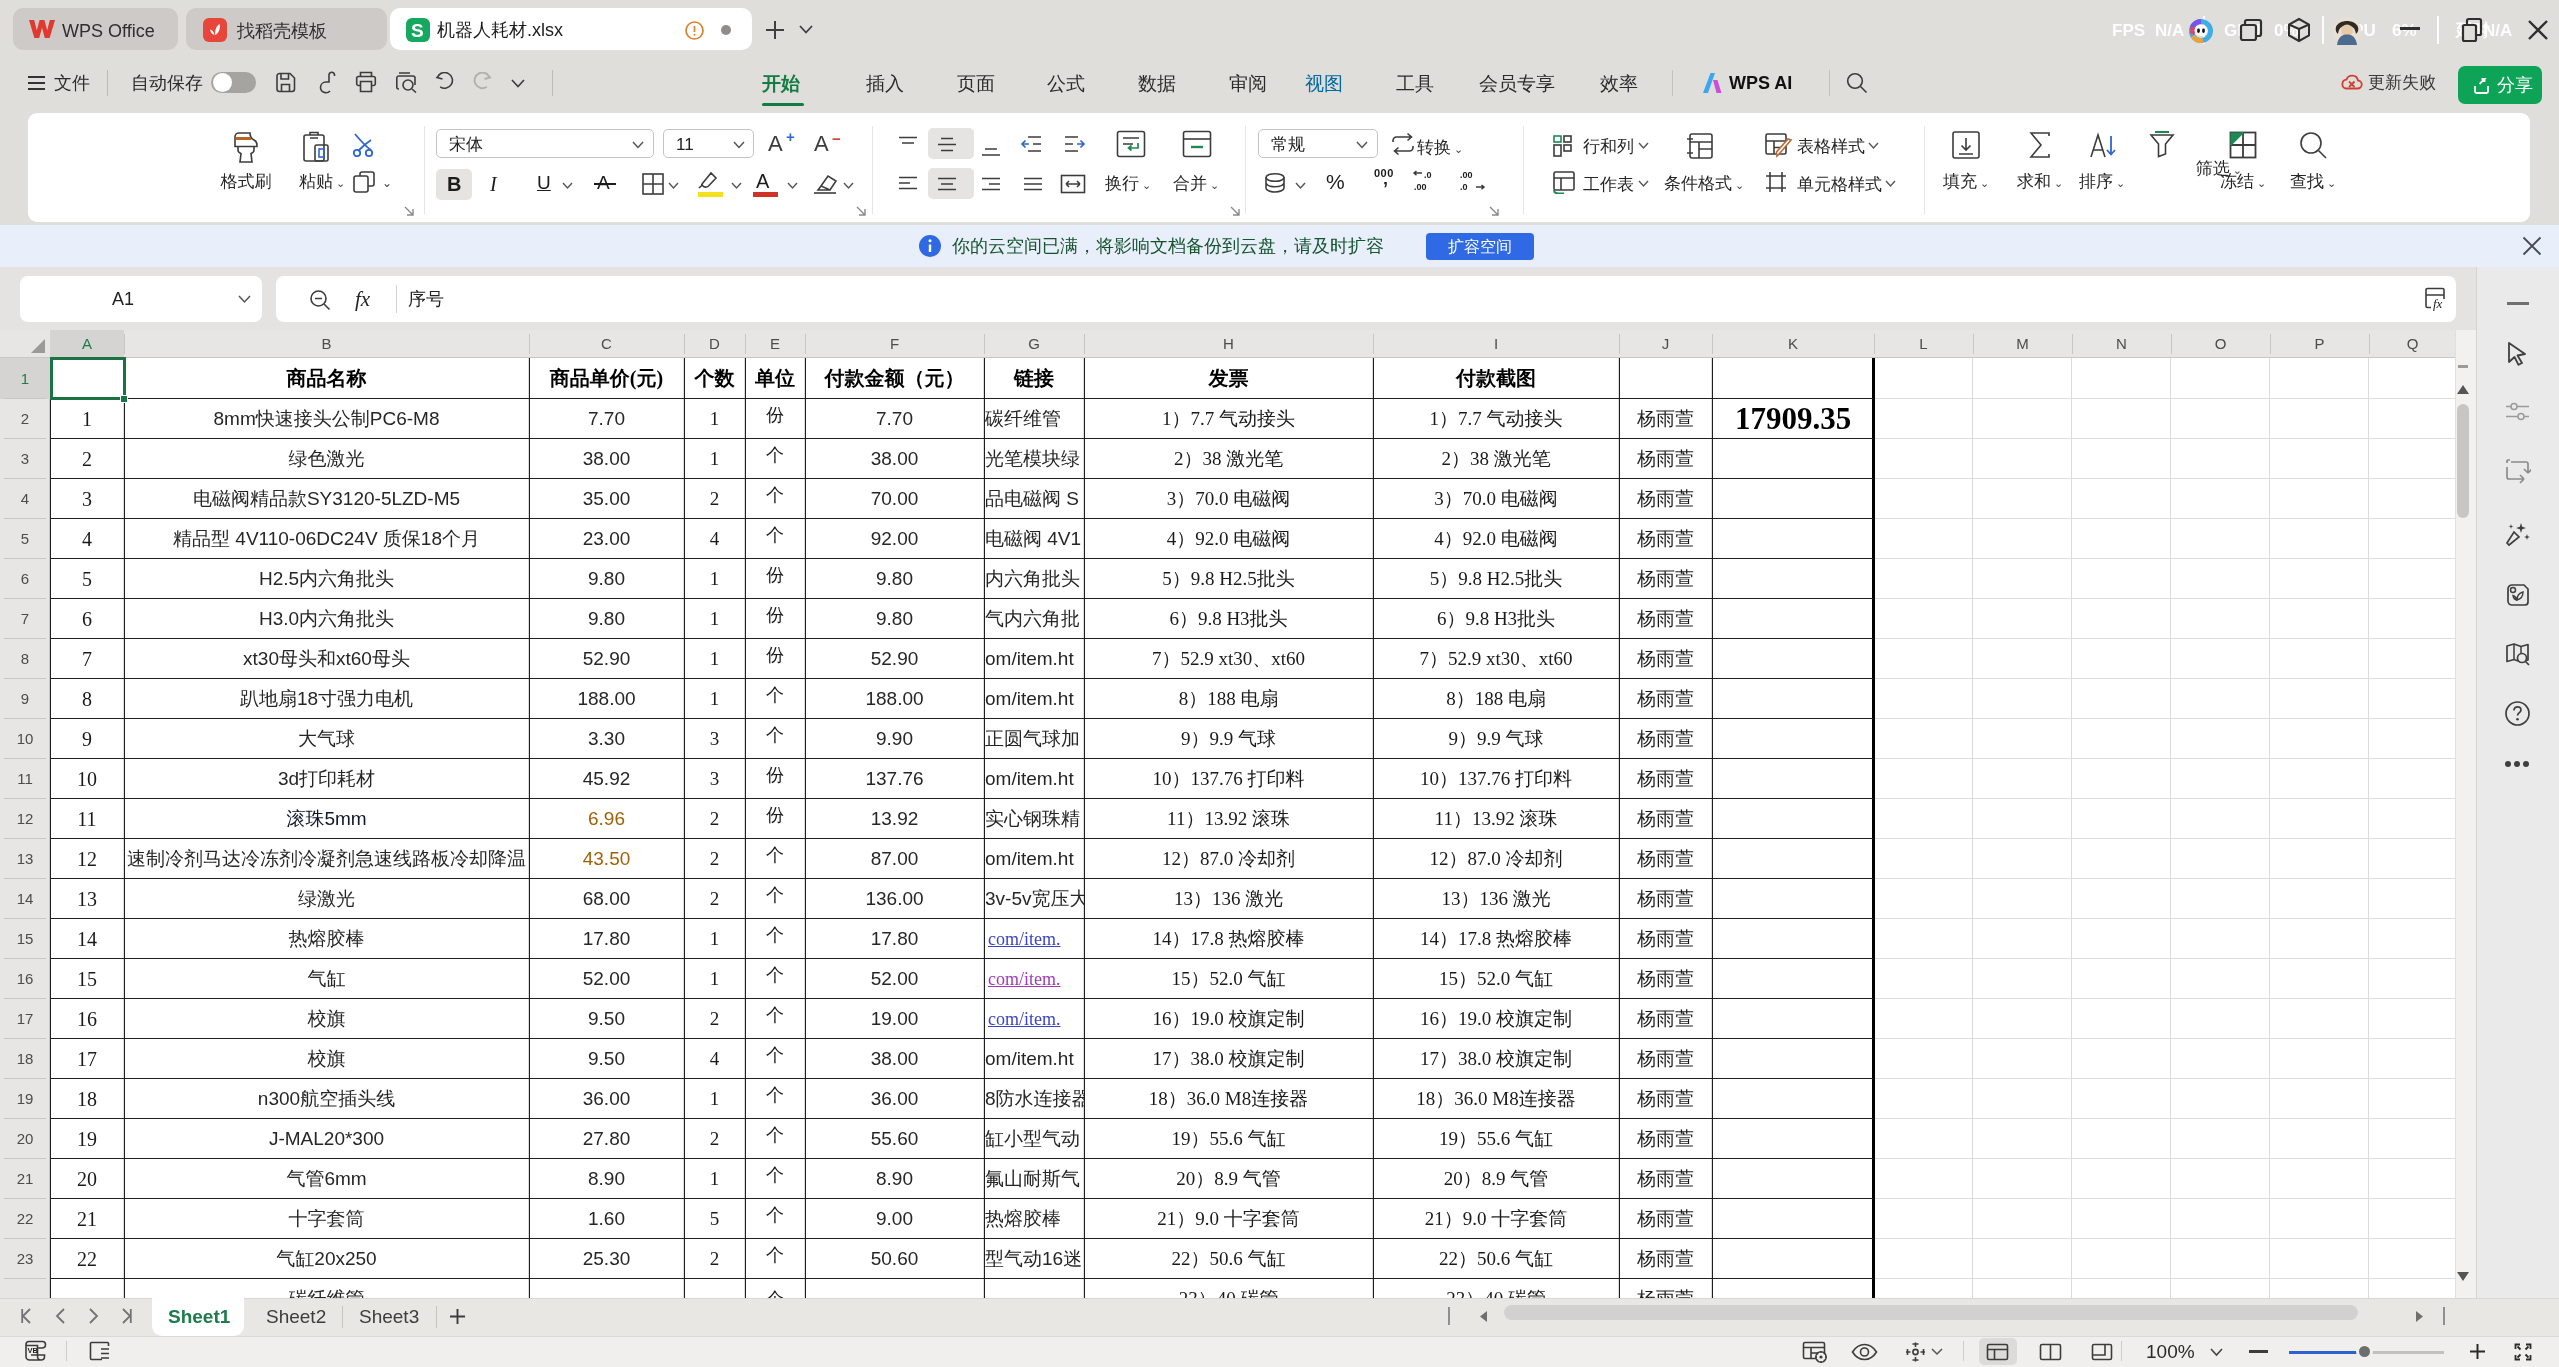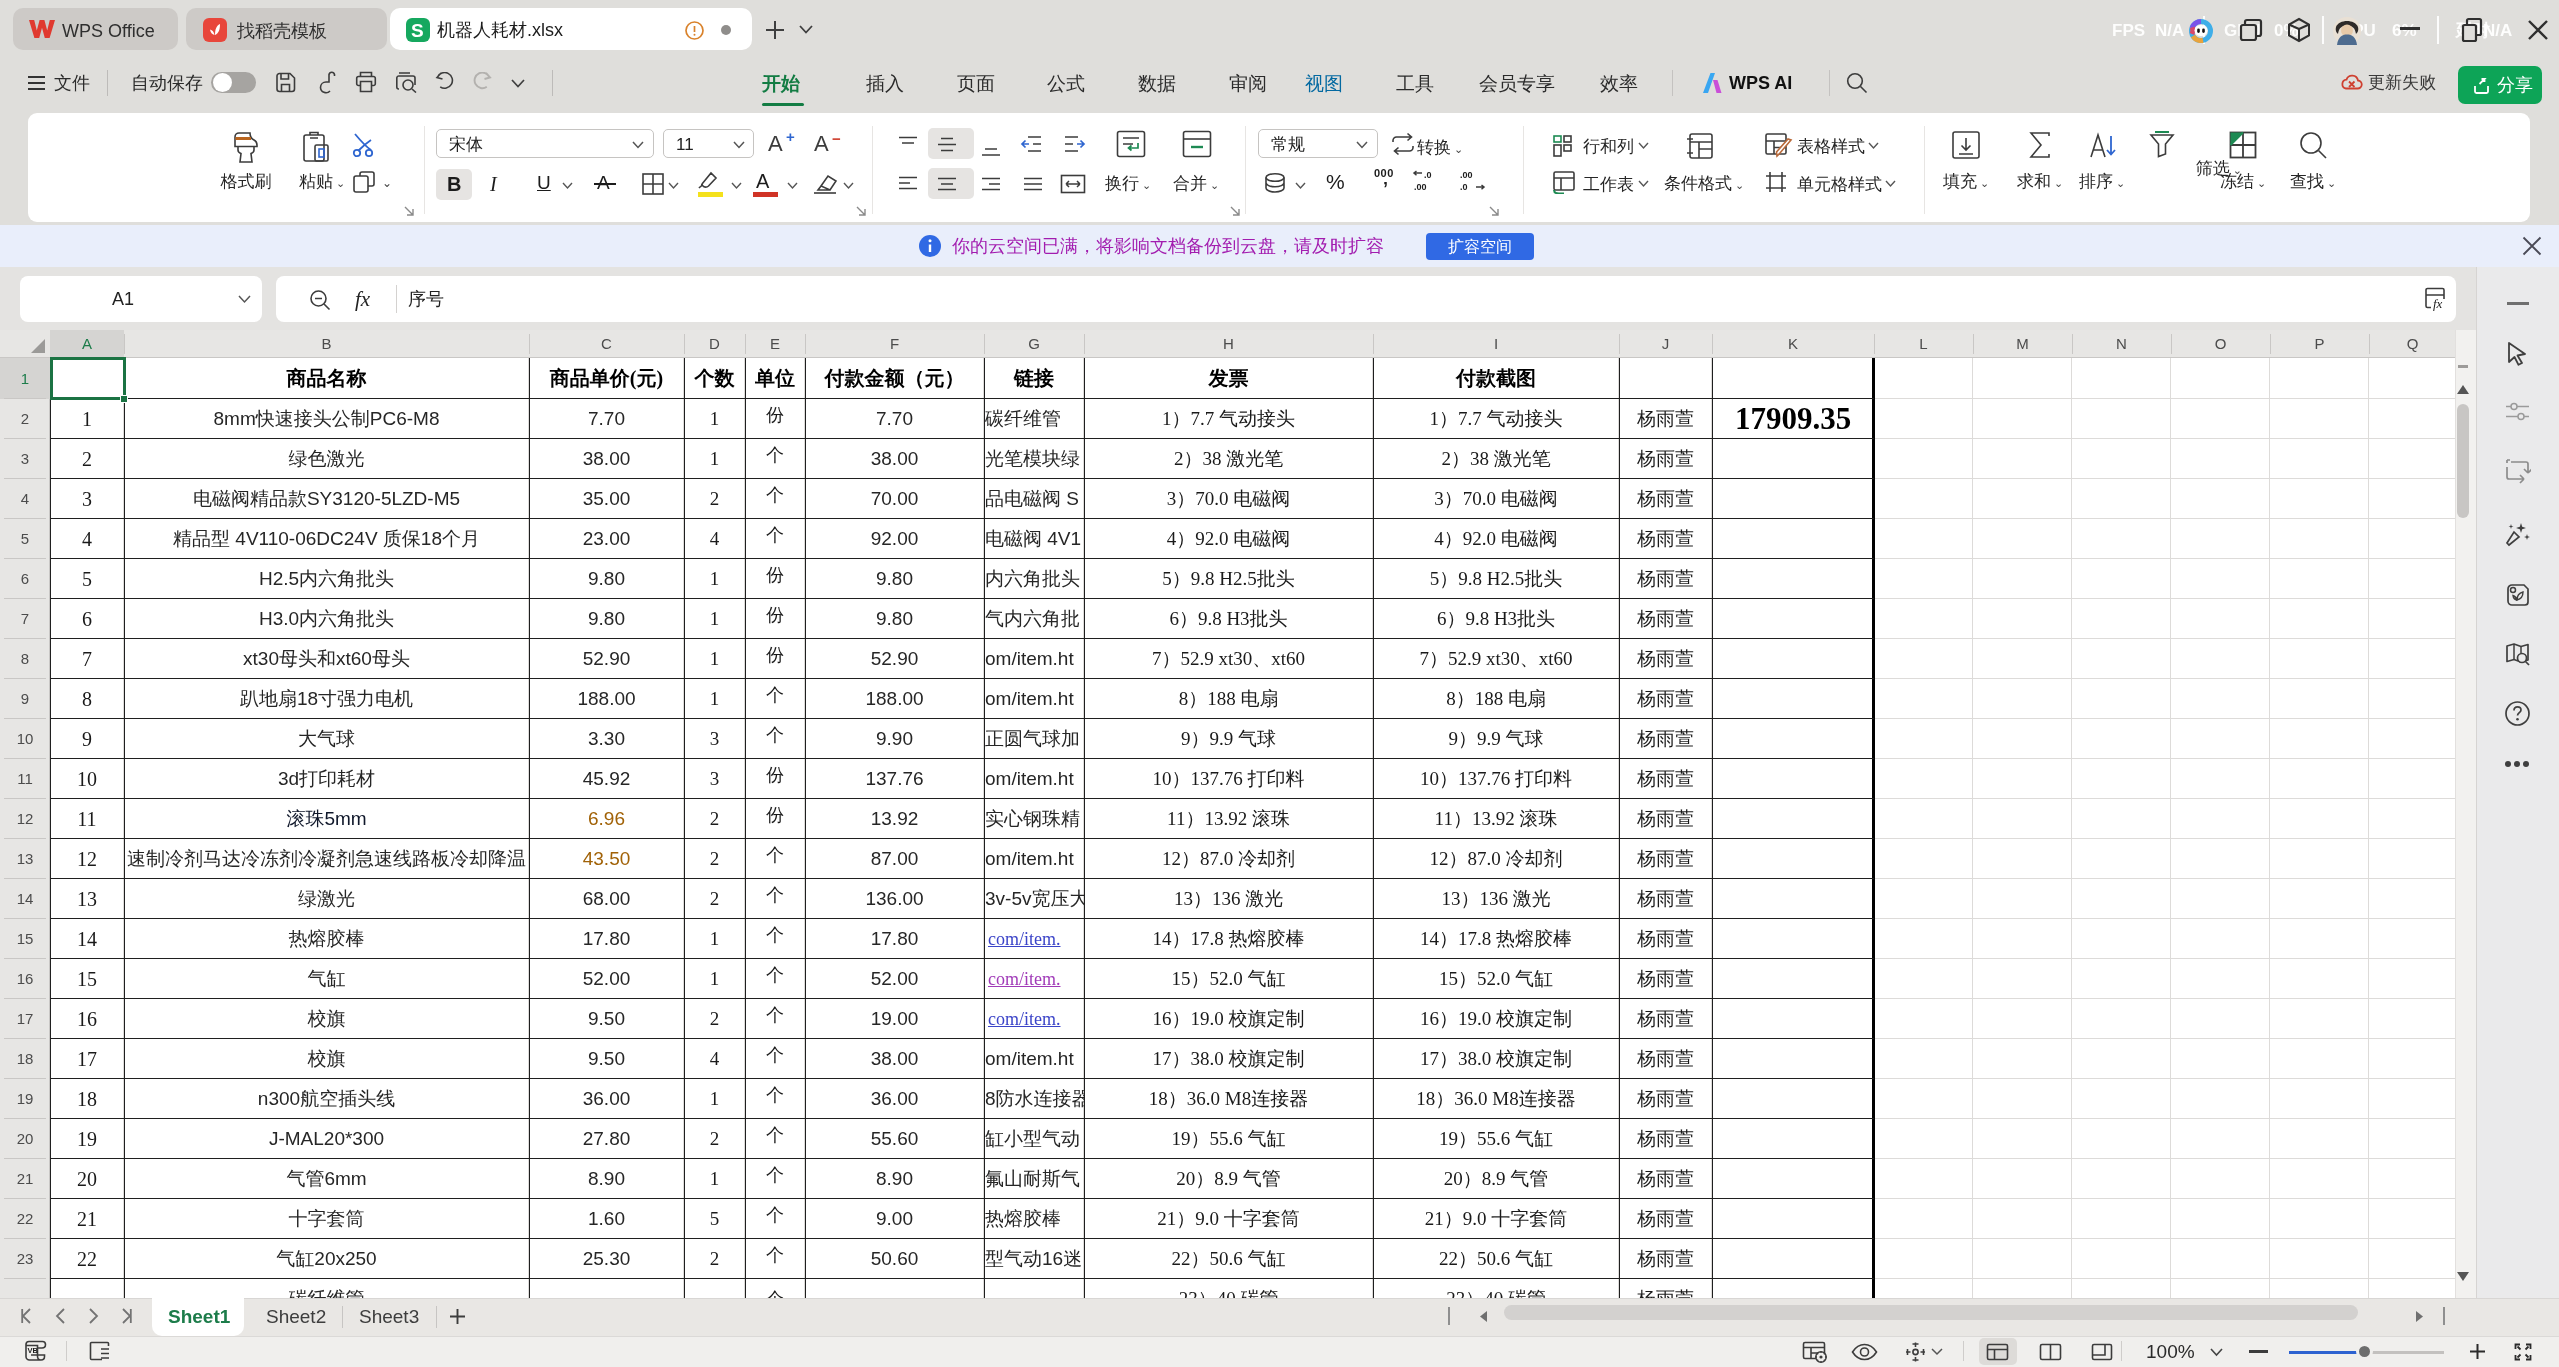--- a/index.html
+++ b/index.html
@@ -392,21 +392,21 @@
     <circle class="ico" cx="13" cy="13" r="10" stroke-width="2"></circle>
     <path class="ico" d="M20.5 20.5 L28 28" stroke-width="2"></path>
   </svg>
 <div style="position:absolute;left:2233px;top:172px;width:160px;height:20px;font:400 17px 'Liberation Sans', sans-serif;color:#262626;text-align:center;line-height:20px;">查找<span style="font-size:11px;color:#444;margin-left:3px;">⌄</span></div>
 <div style="position:absolute;left:0px;top:225px;width:2559px;height:42px;background:#e9eefb;"></div>
 <svg style="position:absolute;left:919px;top:235px;width:22px;height:22px;" viewBox="0 0 22 22" fill="none">
     <circle cx="11" cy="11" r="11" fill="#3069e4"></circle>
     <path d="M11 9.5 V17" stroke="#fff" stroke-width="2.4"></path>
     <circle cx="11" cy="5.8" r="1.5" fill="#fff"></circle>
   </svg>
-<div style="position:absolute;left:952px;top:237px;font:400 18px 'Liberation Sans', sans-serif;color:#a21caf;white-space:nowrap;line-height:1;">你的云空间已满，将影响文档备份到云盘，请及时扩容</div>
+<div style="position:absolute;left:952px;top:237px;font:400 18px 'Liberation Sans', sans-serif;color:#14532d;white-space:nowrap;line-height:1;">你的云空间已满，将影响文档备份到云盘，请及时扩容</div>
 <div style="position:absolute;left:1426px;top:233px;width:108px;height:27px;background:#3069e4;border-radius:4px;"></div>
 <div style="position:absolute;left:1426px;top:239px;font:400 16px 'Liberation Sans', sans-serif;color:#fff;white-space:nowrap;line-height:1;width:108px;text-align:center;">扩容空间</div>
 <svg style="position:absolute;left:2522px;top:236px;width:20px;height:20px;" viewBox="0 0 20 20" fill="none">
     <path d="M1.5 1.5 L18.5 18.5 M18.5 1.5 L1.5 18.5" stroke="#4a4a56" stroke-width="1.8"></path>
   </svg>
 <div style="position:absolute;left:0px;top:267px;width:2476px;height:63px;background:#e4e3e1;"></div>
 <div style="position:absolute;left:20px;top:276px;width:242px;height:46px;background:#fff;border-radius:8px;"></div>
 <div style="position:absolute;left:112px;top:290px;font:400 18px 'Liberation Sans', sans-serif;color:#222;white-space:nowrap;line-height:1;">A1</div>
 <svg style="position:absolute;left:238px;top:295px;width:13px;height:9px;" viewBox="0 0 13 9" fill="none">
     <path d="M1 1 L6.5 7 L12 1" stroke="#555" stroke-width="1.5"></path>

